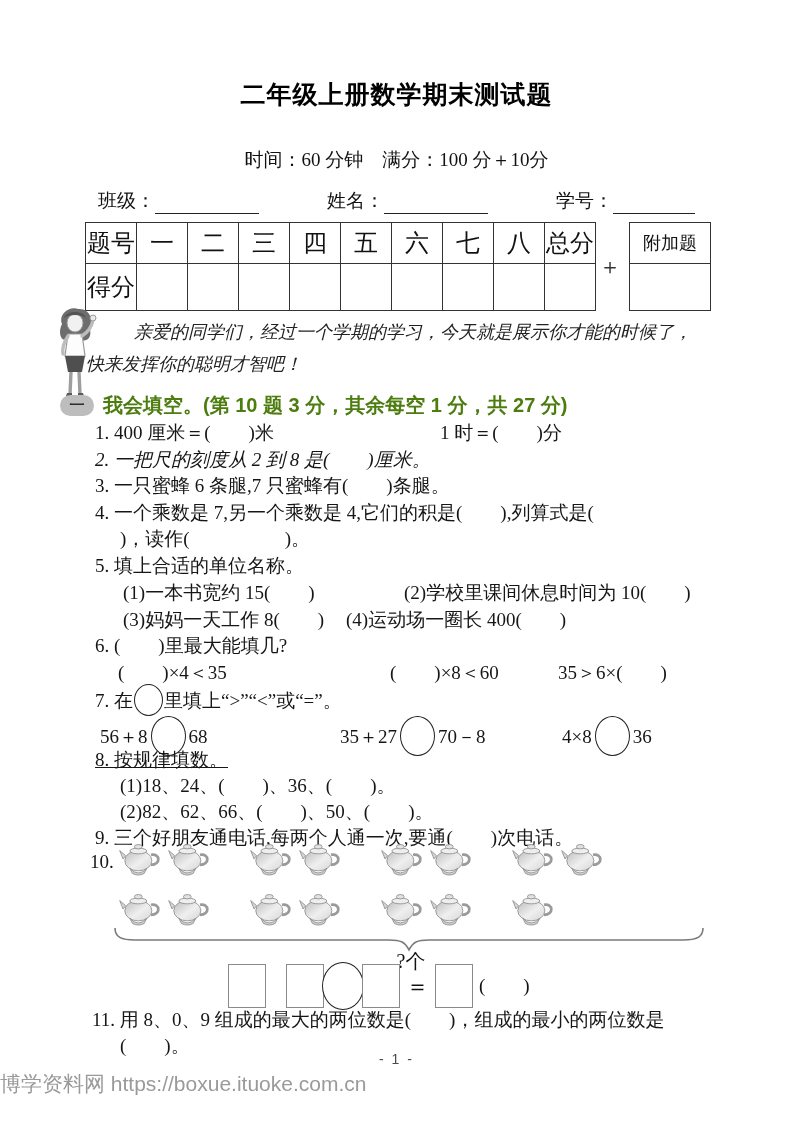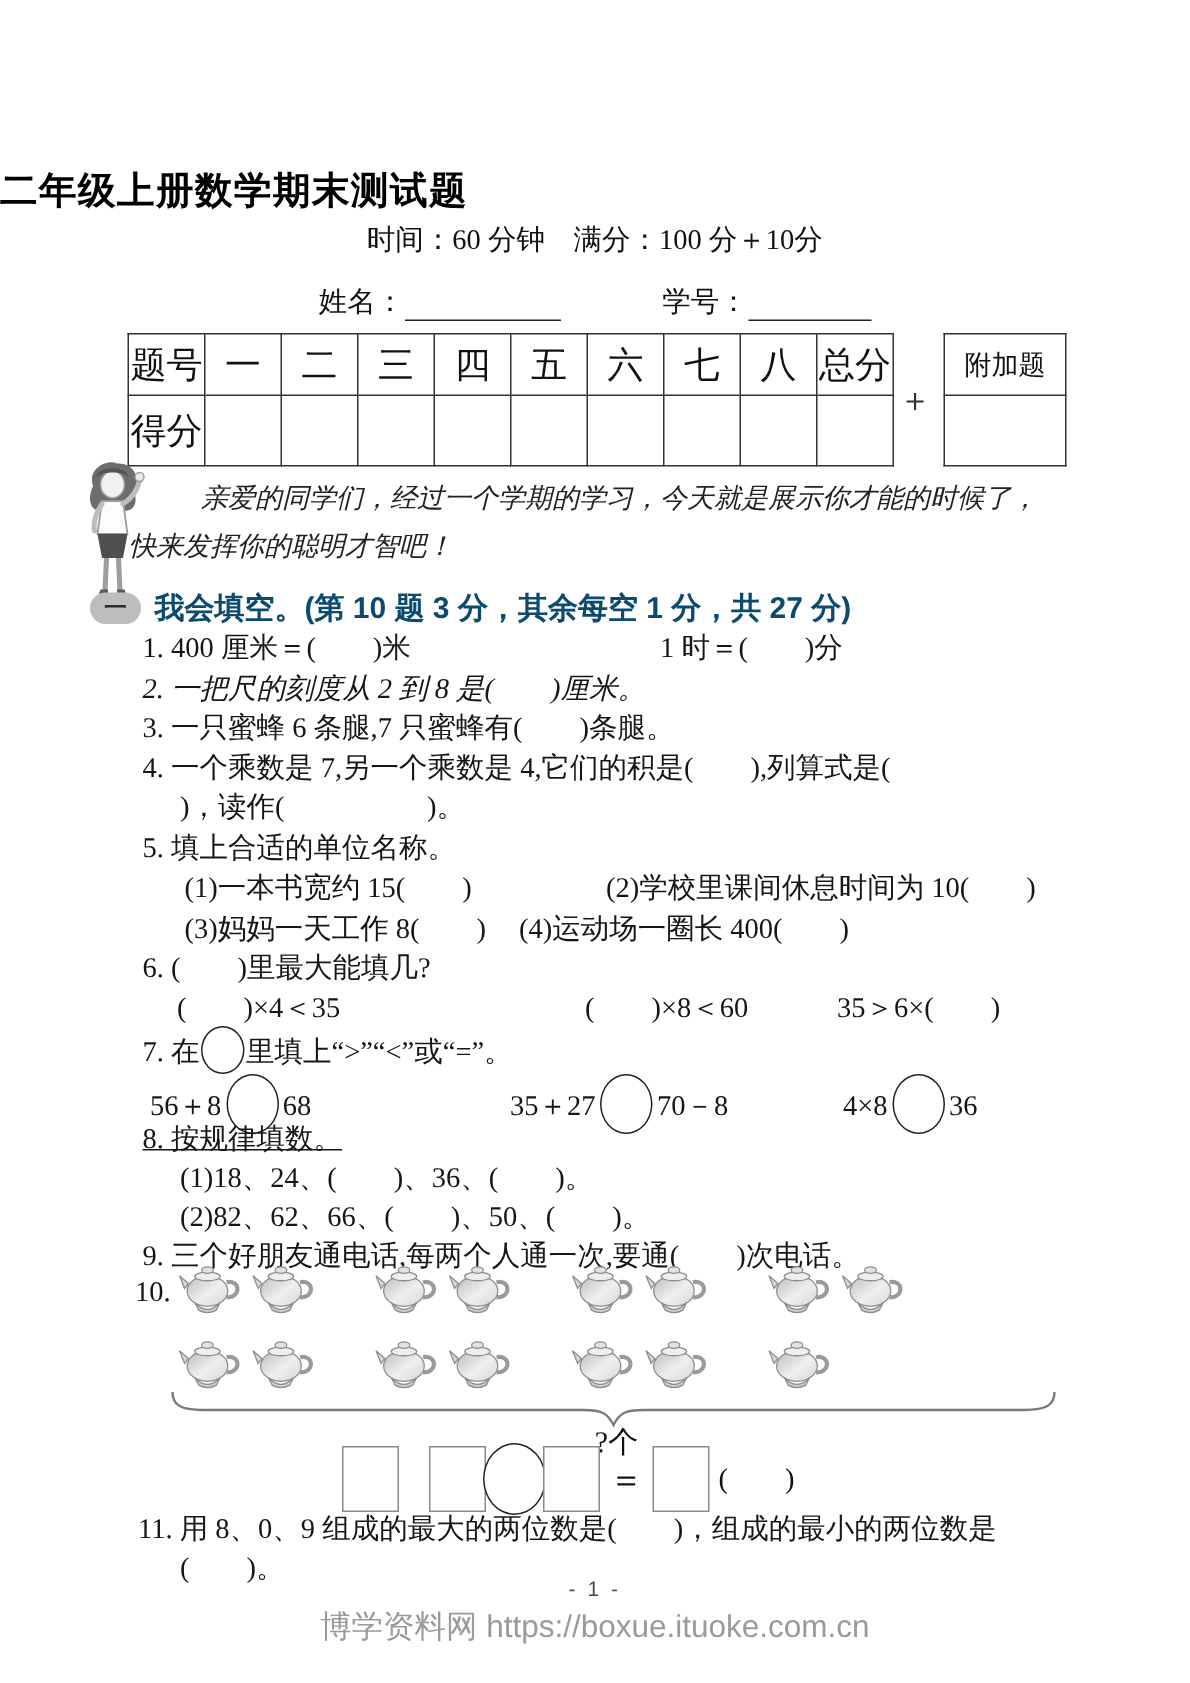--- a/index.html
+++ b/index.html
@@ -1,20 +1,20 @@
 <!DOCTYPE html>
 <html><head>
 <meta charset="utf-8">
 <style>
   html,body{margin:0;padding:0;background:#ffffff;}
   .page{position:relative;width:793px;height:1122px;background:#ffffff;overflow:hidden;
         font-family:"Liberation Serif",serif;color:#1c1c1c;}
   
-  .title{position:absolute;top:78px;left:0;width:100%;text-align:left;
-         font-family:"Liberation Sans",sans-serif;font-weight:bold;font-size:25px;letter-spacing:1px;color:#000;margin-top:32px;}
+  .title{position:absolute;top:78px;left:0;width:100%;text-align:center;
+         font-family:"Liberation Sans",sans-serif;font-weight:bold;font-size:25px;letter-spacing:1px;color:#000;}
   .info-line{position:absolute;top:147px;left:0;width:100%;text-align:center;
              font-size:19px;color:#111;}
   .fields-line{position:absolute;top:188px;left:0;width:100%;display:flex;justify-content:center;
                align-items:flex-end;gap:0;font-size:19px;color:#111;}
   .field{display:flex;align-items:flex-end;white-space:nowrap;}
   .field+.field{margin-left:68px;}
   .blank-line{display:inline-block;border-bottom:1.6px solid #222;height:1.05em;}
   .w105{width:104px;} .w80{width:82px;}
   
   .score-table{position:absolute;top:222px;left:85px;border-collapse:collapse;}
@@ -26,21 +26,21 @@
   .bonus-table td{border:1.4px solid #333;width:80px;text-align:center;font-size:18px;color:#111;padding:0;}
   .bonus-table tr:first-child td{height:40px;}
   .bonus-table tr:last-child td{height:46px;}
   
   .intro-line{position:absolute;font-size:18px;font-style:italic;color:#222;white-space:nowrap;}
   
   .section-head{position:absolute;top:392px;left:60px;display:flex;align-items:center;gap:9px;}
   .badge{width:34px;height:21px;border-radius:11px;background:#bdbdbd;color:#2d2d2d;
          display:flex;align-items:center;justify-content:center;
          font-family:"Liberation Sans",sans-serif;font-weight:bold;font-size:15px;}
-  .section-title{font-family:"Liberation Sans",sans-serif;font-weight:bold;font-size:20px;color:#0c4a6e;white-space:nowrap;}
+  .section-title{font-family:"Liberation Sans",sans-serif;font-weight:bold;font-size:20px;color:#4d7c0f;white-space:nowrap;}
   
   .line{position:absolute;font-size:19px;color:#161616;white-space:nowrap;line-height:24px;}
   .abs{position:absolute;top:0;white-space:nowrap;}
   .sm-circle{display:inline-block;width:27px;height:30px;border:1.6px solid #222;border-radius:50%;
              vertical-align:-9px;margin:0 1px;}
   .big-circle{display:inline-block;width:33px;height:38px;border:1.7px solid #222;border-radius:50%;
               vertical-align:-13px;margin:0 3px;}
   
   .teapot-row{position:absolute;left:118px;display:flex;gap:38px;}
   .teapot-group{display:flex;gap:5px;}
@@ -48,21 +48,21 @@
   .q-label{position:absolute;top:948px;left:0;width:822px;text-align:center;font-size:20px;color:#111;}
   .equation{position:absolute;top:962px;left:228px;display:flex;align-items:center;}
   .eq-box{width:36px;height:42px;border:1.4px solid #8a8a8a;background:#fff;}
   .eq-circle{width:40px;height:46px;border:1.6px solid #222;border-radius:50%;margin:0 -2px;background:#fff;}
   .eq-gap{width:20px;}
   .eq-sign{font-size:23px;margin:0 6px;color:#111;}
   .eq-paren{font-size:19px;margin-left:6px;color:#111;}
   
   .page-number{position:absolute;top:1051px;left:0;width:100%;text-align:center;
                font-family:"Liberation Sans",sans-serif;font-size:14px;color:#4a4a4a;letter-spacing:2px;}
-  .footer{position:absolute;top:1070px;left:0;width:100%;text-align:center;
+  .footer{position:absolute;top:1070px;left:0;width:100%;
           font-family:"Liberation Sans",sans-serif;font-size:21px;color:#9a9a9a;}
   .defs-holder{position:absolute;width:0;height:0;overflow:hidden;}
 </style>
 </head>
 <body>
 
 <div class="page">
 
   <svg class="defs-holder" aria-hidden="true">
       <defs>
@@ -71,20 +71,24 @@
           <stop offset="0.55" stop-color="#efefef"></stop>
           <stop offset="1" stop-color="#d6d6d6"></stop>
     </linearGradient>
   </defs>
     </svg>
 
   <div class="title">二年级上册数学期末测试题</div>
   <div class="info-line">时间：60 分钟　满分：100 分＋10分</div>
 
   <div class="fields-line">
+    <span class="field">
+      <span>班级：</span>
+      <span class="blank-line w105"></span>
+    </span>
     <span class="field">
       <span>姓名：</span>
       <span class="blank-line w105"></span>
     </span>
     <span class="field">
       <span>学号：</span>
       <span class="blank-line w80"></span>
     </span>
   </div>
 

